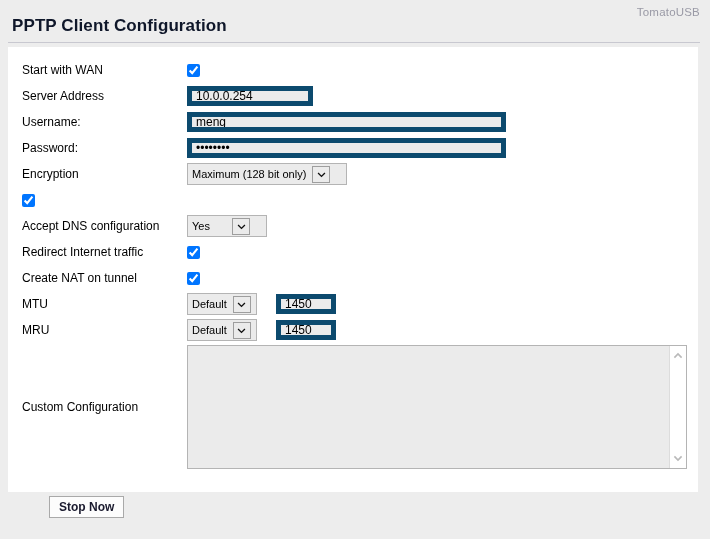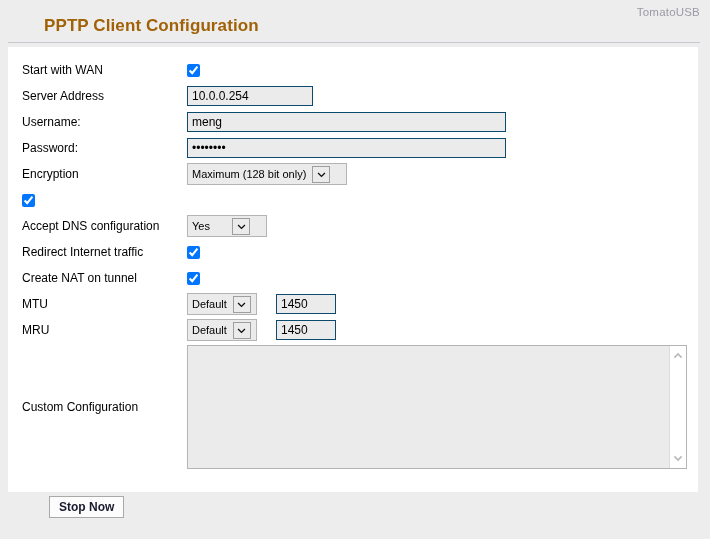--- a/index.html
+++ b/index.html
@@ -31,23 +31,22 @@
     font-size: 11.5px;
     color: #9a9aa6;
     letter-spacing: .2px;
   }
   #page-title {
     position: absolute;
     left: 12px;
     top: 16px;
     font-size: 17px;
     font-weight: bold;
-    color: #a16207;
+    color: #0f172a;
     letter-spacing: .1px;
-    margin-left: 32px;
   }
   #title-rule {
     position: absolute;
     left: 8px;
     right: 10px;
     top: 42px;
     height: 1px;
     background: #c8c8d0;
   }
 
@@ -91,21 +90,21 @@
   
   input[type="checkbox"] {
     margin: 0;
     width: 13px;
     height: 13px;
   }
   .txt {
     box-sizing: border-box;
     height: 20px;
     background: #ebebeb;
-    border: 1px solid #0c4a6e;
+    border: 5px solid #0c4a6e;
     font-family: "Liberation Sans", sans-serif;
     font-size: 12px;
     color: #000;
     padding: 0 4px;
     outline: none;
   }
   .txt.addr   { width: 126px; }
   .txt.wide   { width: 319px; }
   .txt.num    { width: 60px; margin-left: 19px; }
 

